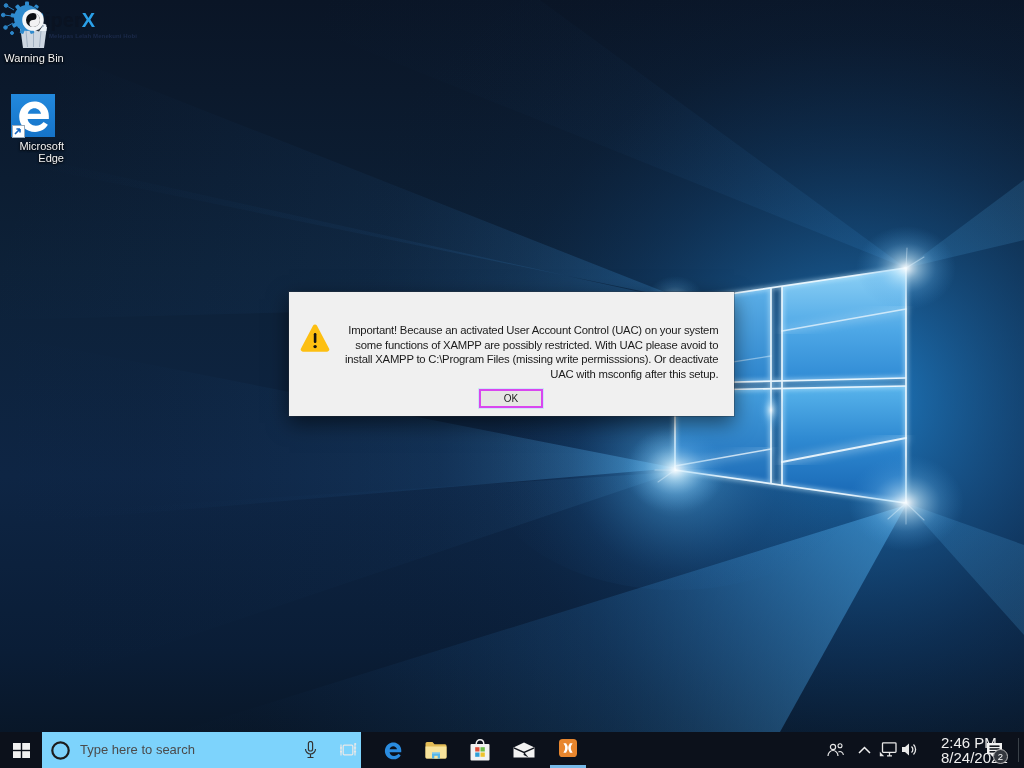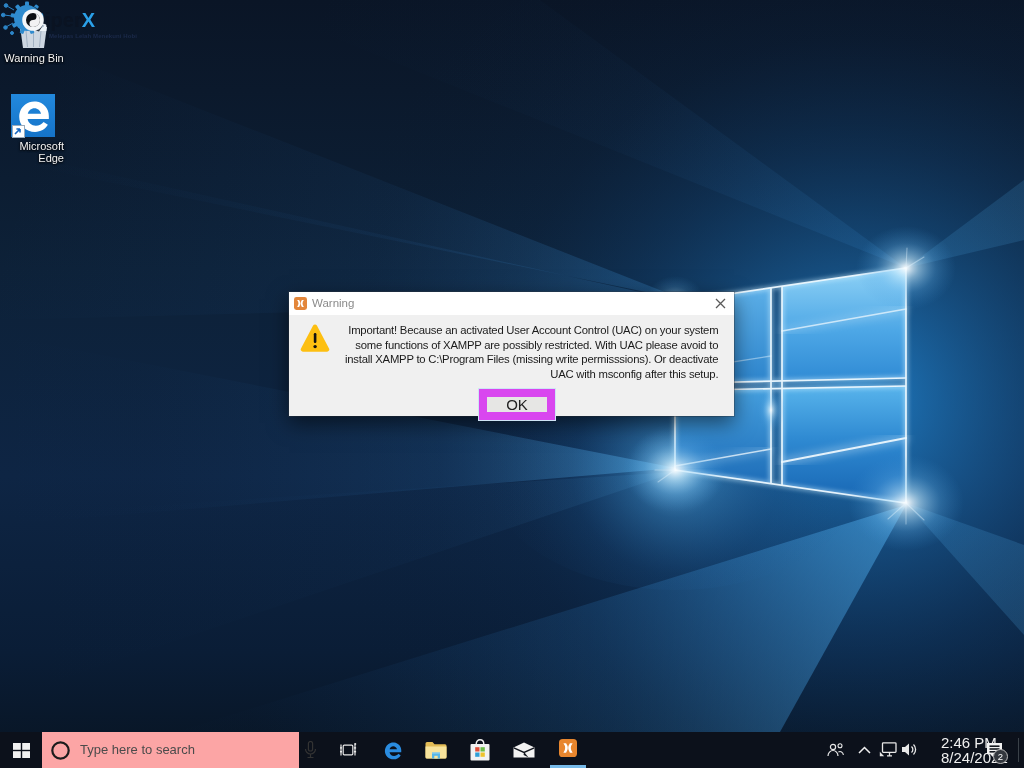--- a/index.html
+++ b/index.html
@@ -13,25 +13,25 @@
   .dlg{position:absolute;left:289px;top:292px;width:445px;height:124px;
        box-shadow:0 7px 20px rgba(0,0,0,0.55),0 0 0 1px rgba(60,70,80,0.35);background:#f0f0f0;}
   .dlg-title{position:absolute;left:0;top:0;right:0;height:23px;background:#ffffff;}
   .dlg-tico{position:absolute;left:5px;top:5px;}
   .dlg-t{position:absolute;left:23px;top:5px;font-size:11.5px;color:#8b8b8b;}
   .dlg-x{position:absolute;right:8px;top:6px;}
   .dlg-body{position:absolute;left:0;top:23px;right:0;bottom:0;background:#f0f0f0;}
   .warnico{position:absolute;left:11px;top:9px;}
   .dlg-text{position:absolute;left:56px;top:8px;font-size:11.3px;line-height:14.6px;color:#1b1b1b;white-space:nowrap;letter-spacing:-0.22px;text-align:right;}
   .okbtn{position:absolute;left:190px;top:74px;width:60px;height:15px;background:#e6e6e4;
-         border:8px solid #d946ef;outline:1px solid #cfe4f5;font-size:15px;color:#222;
+         border:2px solid #d946ef;outline:1px solid #cfe4f5;font-size:10px;color:#222;
          text-align:center;line-height:15px;}
   
   .tb{position:absolute;left:0;top:732px;width:1024px;height:36px;background:#0c111b;}
-  .sbox{position:absolute;left:42px;top:0;width:257px;height:36px;background:#fca5a5;}
+  .sbox{position:absolute;left:42px;top:0;width:319px;height:36px;background:#7dd3fc;}
   .stext{position:absolute;left:38px;top:10px;font-size:13px;color:#4b4b4b;}
   .clock{position:absolute;left:916px;top:4px;width:64px;text-align:left;color:#f0f0f0;font-size:15px;line-height:14.5px;margin-left:25px;}
   .badge{position:absolute;left:993px;top:749px;width:13px;height:13px;border-radius:50%;
          background:#33373e;border:1px solid #b9b9b9;color:#fff;font-size:9.5px;text-align:center;line-height:13px;}
 
 </style>
 </head>
 <body>
 <div class="screen">
 <svg class="abs" style="left:0;top:0" width="1024" height="768" viewBox="0 0 1024 768">
@@ -222,31 +222,20 @@
 <svg class="abs" style="left:14px;top:96px" width="38" height="38" viewBox="0 0 24 24">
  <path fill="#ffffff" fill-rule="evenodd" d="M21.4,18.2 C19.8,20.9 16.8,22.7 13.3,22.7 C7.7,22.7 3.3,18.5 3.3,13.2 C3.3,10 4.7,7.2 7.1,5.4 C9,3.9 11.4,3.2 14,3.5 C18.6,4.1 22,7.9 22,12.4 L22,14.6 L8.6,14.6 C9,17 11.1,18.8 13.8,18.8 C15.8,18.8 17.5,17.9 18.7,16.4 Z M8.7,11.2 L17.1,11.2 C16.7,9.2 15,7.7 12.9,7.7 C10.8,7.7 9.1,9.2 8.7,11.2 Z"></path>
 </svg>
 <div class="abs" style="left:12px;top:125px;width:11px;height:11px;background:#fff;border:0.5px solid #9ab;"></div>
 <svg class="abs" style="left:13px;top:126px" width="10" height="10" viewBox="0 0 10 10">
  <path d="M2,8 L7,3 M7,3 L3.4,3 M7,3 L7,6.6" stroke="#1565c0" stroke-width="1.6" fill="none"></path>
 </svg>
 <div class="lbl" style="left:4px;top:140px;width:60px;text-align:right;">Microsoft<br>Edge</div>
 
 <div class="dlg">
- <div class="dlg-title">
-  <svg class="dlg-tico" width="13" height="13" viewBox="0 0 16 16">
-   <rect x="0" y="0" width="16" height="16" rx="3" fill="#e3863a"></rect>
-   <path d="M3.9,3.8 Q7.1,8 3.9,12.2 L6.3,12.2 Q9.3,8 6.3,3.8 Z" fill="#ffffff"></path>
-   <path d="M12.1,3.8 Q8.9,8 12.1,12.2 L9.7,12.2 Q6.7,8 9.7,3.8 Z" fill="#ffffff"></path>
-  </svg>
-  <span class="dlg-t">Warning</span>
-  <svg class="dlg-x" width="11" height="11" viewBox="0 0 11 11">
-   <path d="M1,1 L10,10 M10,1 L1,10" stroke="#5a5a5a" stroke-width="1.3"></path>
-  </svg>
- </div>
  <div class="dlg-body">
   <svg class="warnico" width="30" height="28" viewBox="0 0 30 28">
    <path d="M13.1,1.6 a2.3,2.3 0 0 1 3.8,0 L29,24.4 a2.2,2.2 0 0 1 -1.9,3.3 L2.9,27.7 a2.2,2.2 0 0 1 -1.9,-3.3 Z" fill="#fdbf11"></path>
    <rect x="13.8" y="9" width="2.6" height="10" rx="1.2" fill="#111"></rect>
    <circle cx="15.1" cy="22.6" r="1.7" fill="#111"></circle>
   </svg>
   <div class="dlg-text">Important! Because an activated User Account Control (UAC) on your system<br>some functions of XAMPP are possibly restricted. With UAC please avoid to<br>install XAMPP to C:\Program Files (missing write permisssions). Or deactivate<br>UAC with msconfig after this setup.</div>
   <div class="okbtn">OK</div>
  </div>
 </div>

